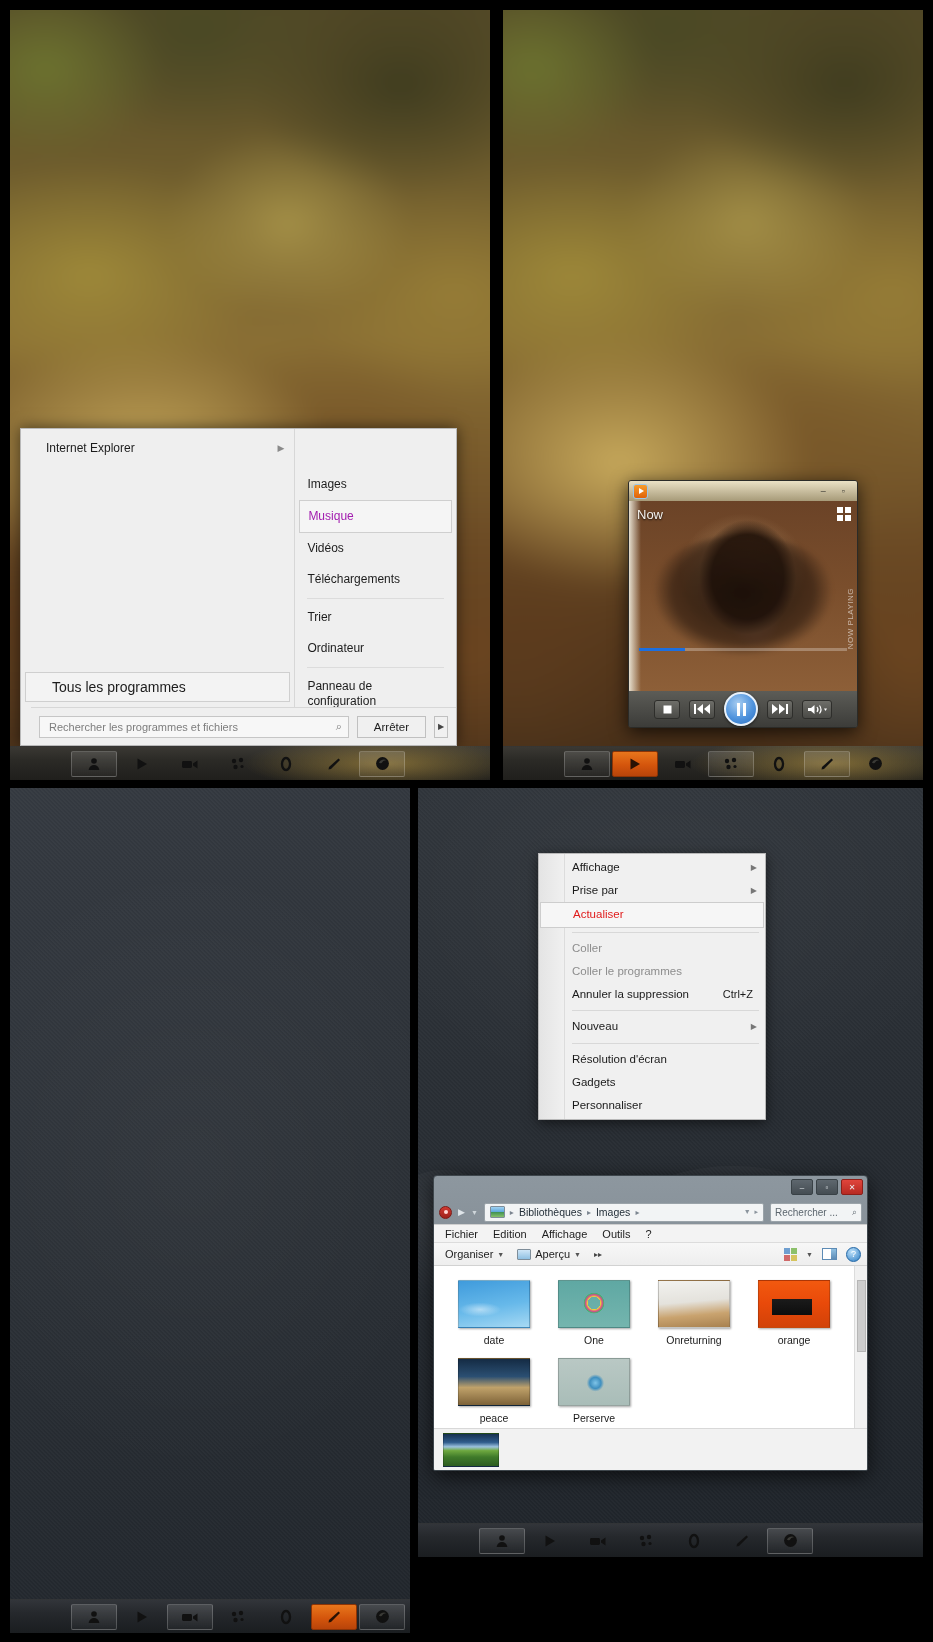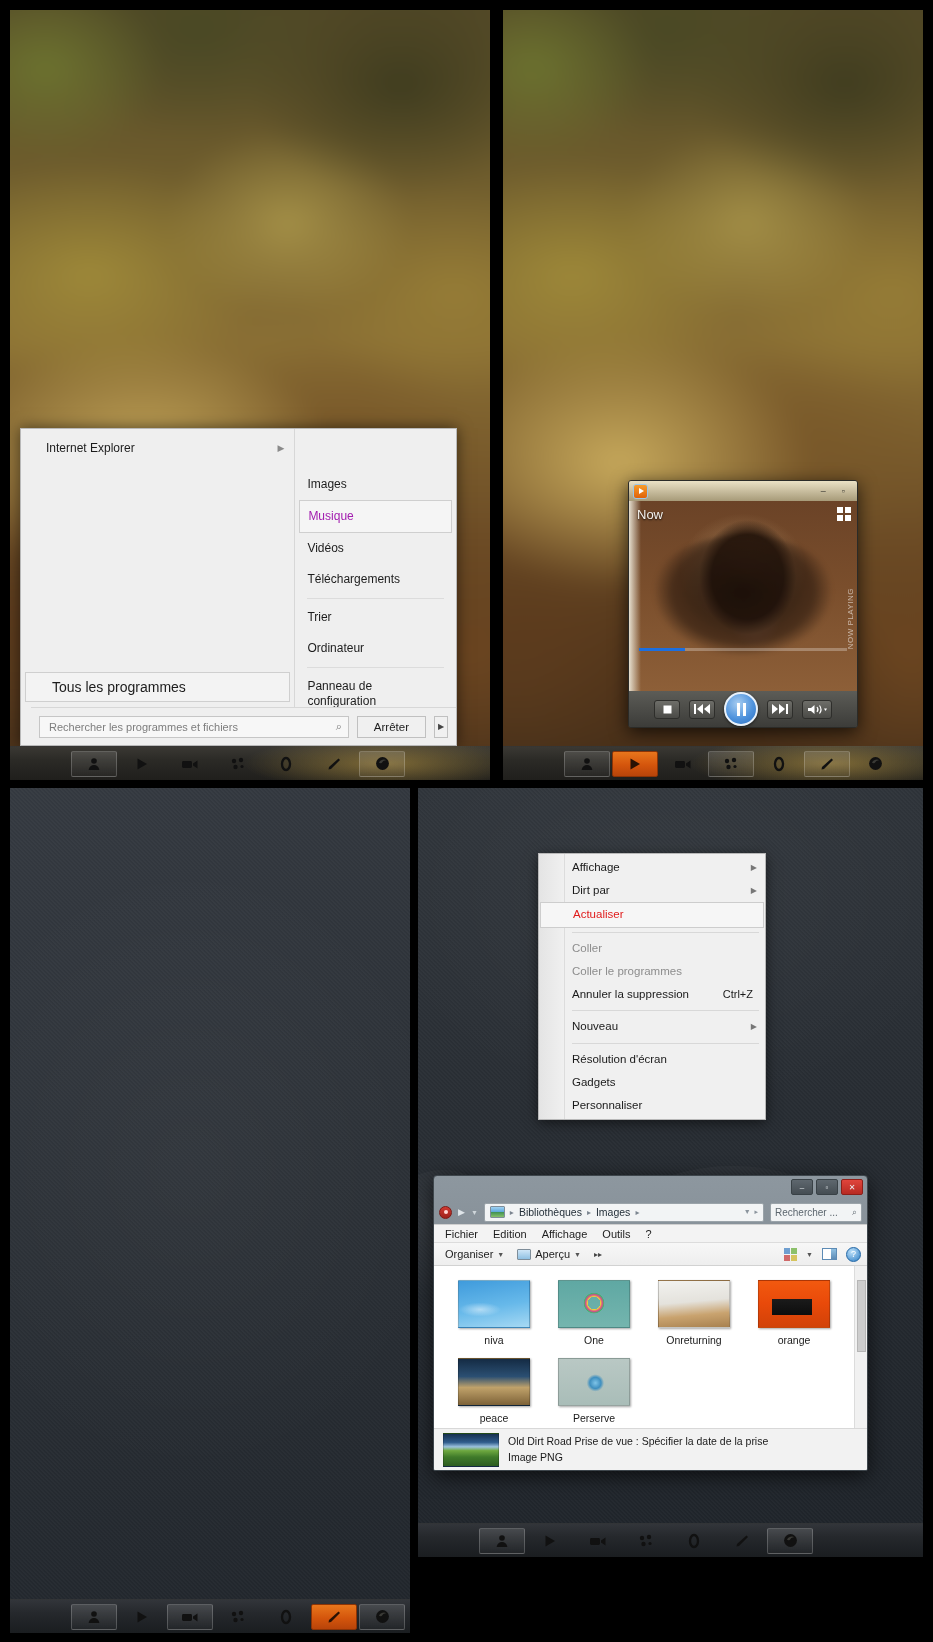--- a/index.html
+++ b/index.html
@@ -589,21 +589,21 @@
     </div>
 
     <div class="ctxmenu" style="left:120px; top:65px;">
       <div class="ctx-gutter"></div>
 
       <div class="ctx-item">
         <span>Affichage</span>
         <span class="sub">▶</span>
       </div>
       <div class="ctx-item">
-        <span>Dirt par</span>
+        <span>Prise par</span>
         <span class="sub">▶</span>
       </div>
       <div class="ctx-item hl">
         <span>Actualiser</span>
       </div>
 
       <div class="ctx-sep"></div>
 
       <div class="ctx-item dim">
         <span>Coller</span>
@@ -697,21 +697,21 @@
           <span class="ex-help">?</span>
         </div>
       </div>
 
       <div class="ex-content">
         <div class="ex-files">
           <div class="ex-file">
             <span class="thumbwrap">
                 <span class="thumb t-niva" style="display:block"></span>
               </span>
-            <span class="fname">niva</span>
+            <span class="fname">date</span>
           </div>
           <div class="ex-file">
             <span class="thumbwrap">
                 <span class="thumb t-one" style="display:block"></span>
               </span>
             <span class="fname">One</span>
           </div>
           <div class="ex-file">
             <span class="thumbwrap">
                 <span class="thumb t-onret" style="display:block"></span>
@@ -737,24 +737,20 @@
             <span class="fname">Perserve</span>
           </div>
         </div>
         <div class="ex-scroll">
             <div class="th"></div>
           </div>
       </div>
 
       <div class="ex-status">
         <span class="sthumb t-dirt"></span>
-        <div class="ex-stext">
-          <div>Old Dirt Road  Prise de vue : Spécifier la date de la prise</div>
-          <div>Image PNG</div>
-        </div>
       </div>
     </div>
 
     <div class="taskbar cool">
       <div class="tb-spacer"></div>
       <div class="tb-btn pinned">
         <svg width="16" height="16" viewBox="0 0 16 16">
             <circle cx="8" cy="5" r="2.8" fill="#111"></circle>
             <path d="M2.6 14c.6-3.4 2.8-5 5.4-5s4.8 1.6 5.4 5z" fill="#111"></path>
           </svg>

